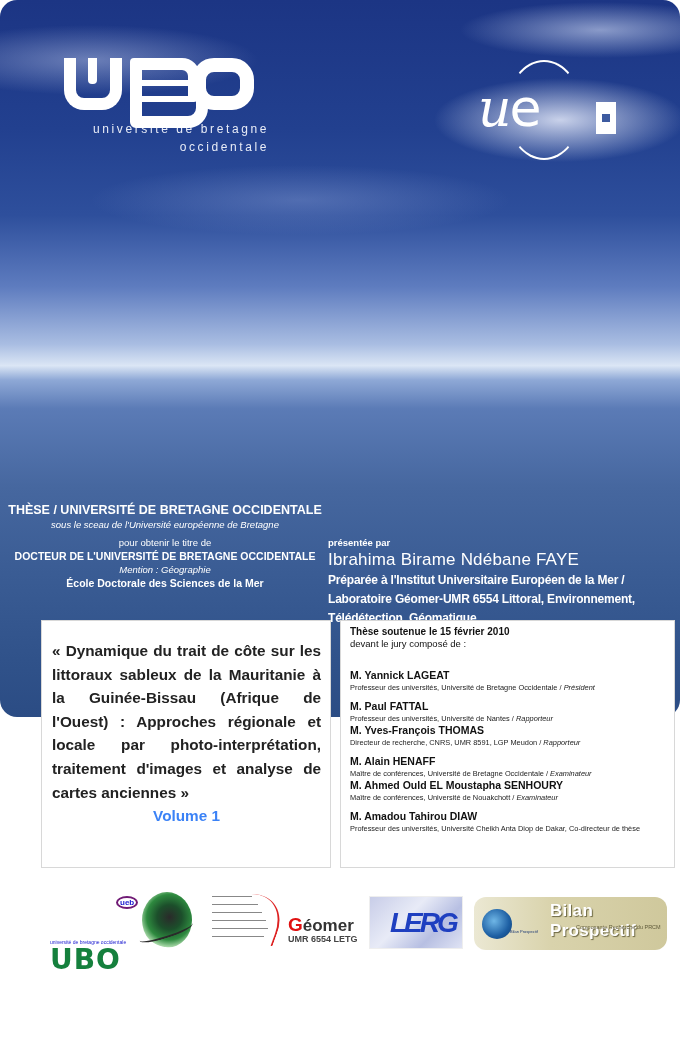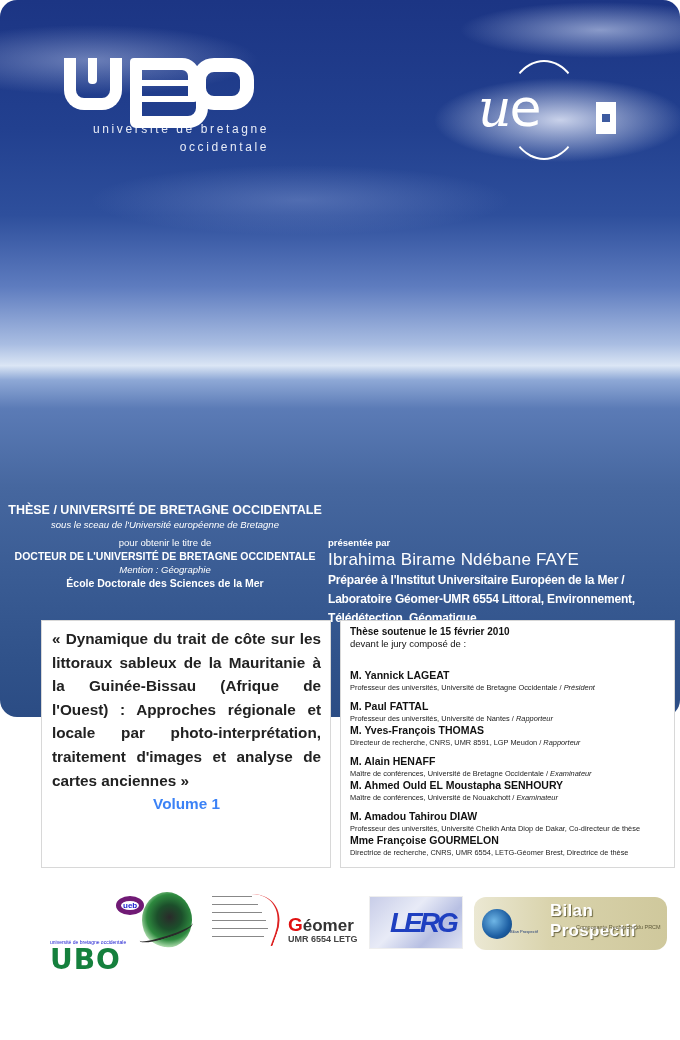--- a/index.html
+++ b/index.html
@@ -100,21 +100,21 @@
     .thesis-right {
       position: absolute; left: 328px; top: 505px; width: 336px; color: #fff; margin-top: 32px;
     }
     .thesis-right .pre { font-size: 9.5px; font-weight: bold; line-height: 12px; }
     .thesis-right .author { font-size: 17px; line-height: 22px; letter-spacing: 0.2px; }
     .thesis-right .aff { font-size: 12px; line-height: 19px; font-weight: bold; letter-spacing: -0.2px; }
 
     
     .title-box {
       position: absolute; left: 41px; top: 620px; width: 290px; height: 248px;
-      border: 1px solid #d8d8d8; background: #fff; padding: 6px 9px 0 10px;
+      border: 1px solid #d8d8d8; background: #fff; padding: 18px 9px 0 10px;
     }
     .title-box p {
       font-size: 15.3px; font-weight: bold; color: #222; line-height: 23.6px;
       text-align: justify; text-align-last: left;
     }
     .title-box .vol {
       font-size: 15.3px; font-weight: bold; color: #3b82f6; text-align: center; line-height: 23px;
     }
 
     
@@ -128,21 +128,21 @@
     .jury-box .role { font-size: 7.4px; line-height: 11px; color: #222; white-space: nowrap; }
     .jury-box .role i { font-style: italic; }
     .gap-lg { height: 19px; }
     .gap-md { height: 7px; }
 
     
     .partners { position: absolute; left: 0; top: 886px; width: 680px; height: 72px; }
     .logo { position: absolute; }
     .logo-ubo { left: 50px; top: 10px; width: 82px; height: 52px; }
     .logo-ubo .mk { color: #15803d; font-weight: bold; font-size: 28px; letter-spacing: 1px; font-family: "DejaVu Sans", sans-serif; line-height: 28px; position: absolute; left: 0; top: 14px; margin-top: 36px; }
-    .logo-ubo .ue { position: absolute; left: 66px; top: 0; font-size: 8px; color: #1a1ad0; border: 5px solid #701a75; border-radius: 50%; padding: 0 2px; font-weight: bold; }
+    .logo-ubo .ue { position: absolute; left: 66px; top: 0; font-size: 8px; color: #1a1ad0; border: 2px solid #701a75; border-radius: 50%; padding: 0 2px; font-weight: bold; }
     .logo-ubo .st { position: absolute; left: 0; top: 43px; font-size: 5px; color: #1a1ad0; width: 80px; text-align: left; line-height: 6px; }
 
     .logo-edsm {
       left: 142px; top: 6px; width: 50px; height: 56px; border-radius: 50%;
       background: radial-gradient(circle at 55% 45%, #2a2a2a 0%, #1c4f2b 30%, #2e8a3f 55%, #a8d8a8 72%, #ffffff 74%);
     }
     .logo-edsm::after {
       content: ""; position: absolute; left: -4px; top: 34px; width: 56px; height: 10px;
       border-bottom: 2px solid #2a2a2a; border-radius: 0 0 50% 50%; transform: rotate(-18deg);
     }
@@ -259,24 +259,20 @@
   </div>
   <div>
     <div class="name">M. Ahmed Ould EL Moustapha SENHOURY</div>
     <div class="role"><span>Maître de conférences, Université de Nouakchott / </span><i>Examinateur</i></div>
   </div>
   <div class="gap-md"></div>
 
   <div>
     <div class="name">M. Amadou Tahirou DIAW</div>
     <div class="role"><span>Professeur des universités, Université Cheikh Anta Diop de Dakar, Co-directeur de thèse</span><i></i></div>
-  </div>
-  <div>
-    <div class="name">Mme Françoise GOURMELON</div>
-    <div class="role"><span>Directrice de recherche, CNRS, UMR 6554, LETG-Géomer Brest, Directrice de thèse</span><i></i></div>
   </div>
 </div>
 
 <div class="partners">
   <div class="logo logo-ubo">
     <div class="mk">UBO</div>
     <div class="ue">ueb</div>
     <div class="st">université de bretagne occidentale</div>
   </div>
 

